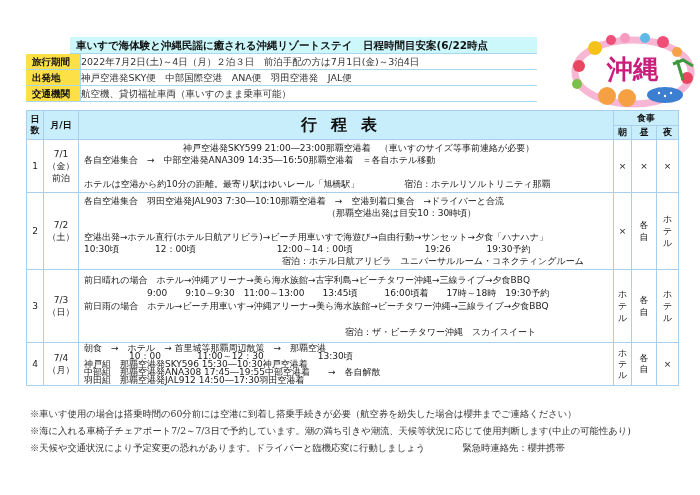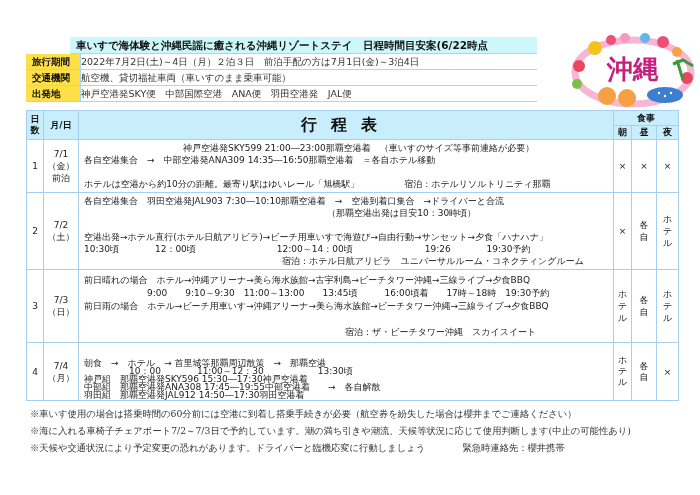--- a/index.html
+++ b/index.html
@@ -43,26 +43,26 @@
 </head>
 <body>
 
 <div id="info" class="abs">
   <div class="title">車いすで海体験と沖縄民謡に癒される沖縄リゾートステイ　日程時間目安案(6/22時点</div>
   <div class="row">
     <div class="lbl">旅行期間</div>
     <div class="val">2022年7月2日(土)～4日（月）２泊３日　前泊手配の方は7月1日(金)～3泊4日</div>
   </div>
   <div class="row">
+    <div class="lbl">出発地</div>
+    <div class="val">神戸空港発SKY便　中部国際空港　ANA便　羽田空港発　JAL便</div>
+  </div>
+  <div class="row">
     <div class="lbl">交通機関</div>
     <div class="val">航空機、貸切福祉車両（車いすのまま乗車可能）</div>
-  </div>
-  <div class="row">
-    <div class="lbl">出発地</div>
-    <div class="val">神戸空港発SKY便　中部国際空港　ANA便　羽田空港発　JAL便</div>
   </div>
 </div>
 
 <div id="logo" class="abs">
   <svg width="135" height="78" viewBox="0 0 135 78">
     <ellipse cx="68" cy="42" rx="58" ry="32" fill="none" stroke="#f07bb0" stroke-width="7" opacity="0.55"></ellipse>
     <circle cx="30" cy="18" r="7" fill="#f5c21b"></circle>
     <circle cx="46" cy="10" r="5" fill="#ef4f76"></circle>
     <circle cx="60" cy="8" r="5" fill="#f79ac0"></circle>
     <circle cx="80" cy="8" r="5" fill="#5fb8e6"></circle>
@@ -191,24 +191,24 @@
           </div>
         </td>
   </tr>
 
   <tr style="height:39px">
     <td class="c">4</td>
     <td class="c">
       <div class="vert">7/4</div>
       <div class="vert">（月）</div>
     </td>
-    <td class="content" style="padding-top:16px;padding-bottom:1px;">
+    <td class="content" style="padding-top:1px;padding-bottom:1px;">
       <div class="ln" style="height:8px;line-height:8px">朝食　→　ホテル　→ 首里城等那覇周辺散策　→　那覇空港</div>
       <div class="ln" style="height:8px;line-height:8px">　　　　　10：00　　　　11:00～12：30　　　　　　13:30頃</div>
-      <div class="ln" style="height:8px;line-height:8px">神戸組　那覇空港発SKY596 15:30―17:30神戸空港着</div>
+      <div class="ln" style="height:8px;line-height:8px">神戸組　那覇空港発SKY596 15:30―10:30神戸空港着</div>
       <div class="ln" style="height:8px;line-height:8px">中部組　那覇空港発ANA308 17:45―19:55中部空港着　　→　各自解散</div>
       <div class="ln" style="height:8px;line-height:8px">羽田組　那覇空港発JAL912 14:50―17:30羽田空港着</div>
     </td>
     <td class="c">
           <div class="vert" style="width:10px;margin:auto;line-height:11px;">
             <div>ホ</div>
             <div>テ</div>
             <div>ル</div>
           </div>
         </td>

